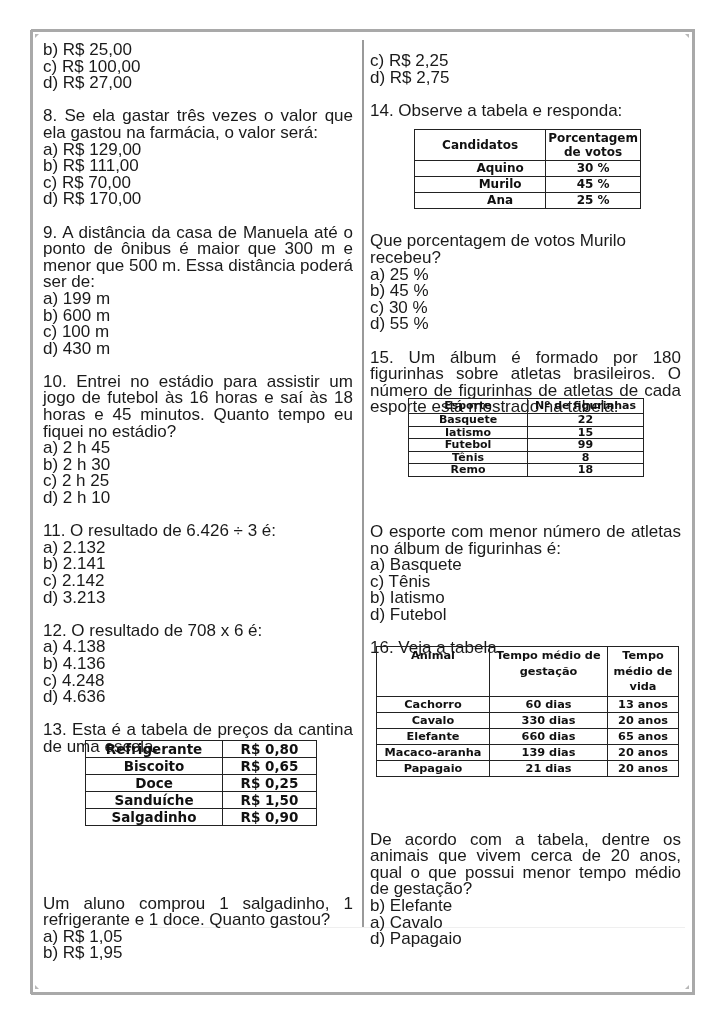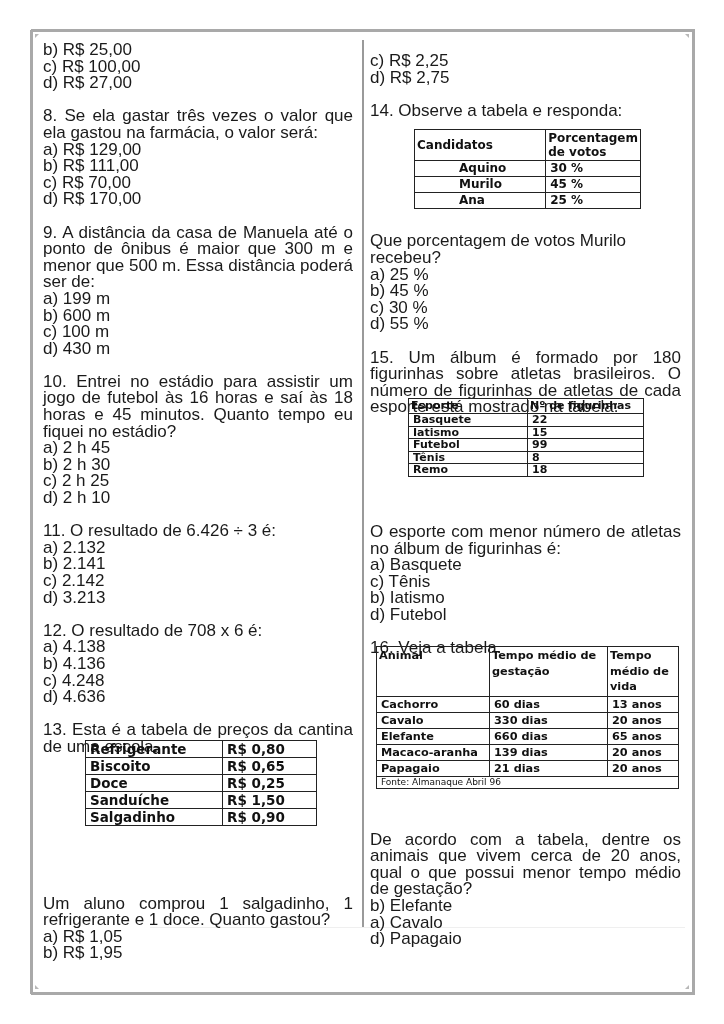--- a/index.html
+++ b/index.html
@@ -18,21 +18,21 @@
   .bottom-rule { position:absolute; left:150px; top:927px; width:535px; height:1px; background:#efefef; }
 
   .col { position:absolute; font-size:17px; line-height:16.6px; }
   .col-left { left:43px; top:42px; width:310px; }
   .col-right { left:370px; top:53px; width:311px; }
   .col p { margin:0; }
   .gap { height:16.6px; }
   .justify { text-align:justify; }
 
   table.doc-table { border-collapse:collapse; font-family:"DejaVu Sans", sans-serif; font-weight:bold; color:#111; }
-  table.doc-table td { border:1.3px solid #222; padding:0 4px; }
+  table.doc-table td { border:1.3px solid #222; text-align:center; padding:0 4px; }
 
   .t13 { position:absolute; left:85px; top:740px; width:232px; font-size:13.5px; }
   .t13 td { height:16px; line-height:16px; }
   .t13 td:first-child { width:128px; }
 
   .t14 { position:absolute; left:414px; top:129px; width:227px; font-size:12px; }
   .t14 td { height:15px; line-height:15px; }
   .t14 td:first-child { width:102px;padding-left:44px; }
   .t14 tr.head td { line-height:14px; padding:1px 2px; }
 
@@ -254,17 +254,14 @@
   <tr>
         <td class="c1">Macaco-aranha</td>
         <td class="c2">139 dias</td>
         <td>20 anos</td>
       </tr>
   <tr>
         <td class="c1">Papagaio</td>
         <td class="c2">21 dias</td>
         <td>20 anos</td>
       </tr>
-  <tr>
-        <td colspan="3" class="source">Fonte: Almanaque Abril 96</td>
-      </tr>
 </tbody>
   </table>
 
 </body></html>

